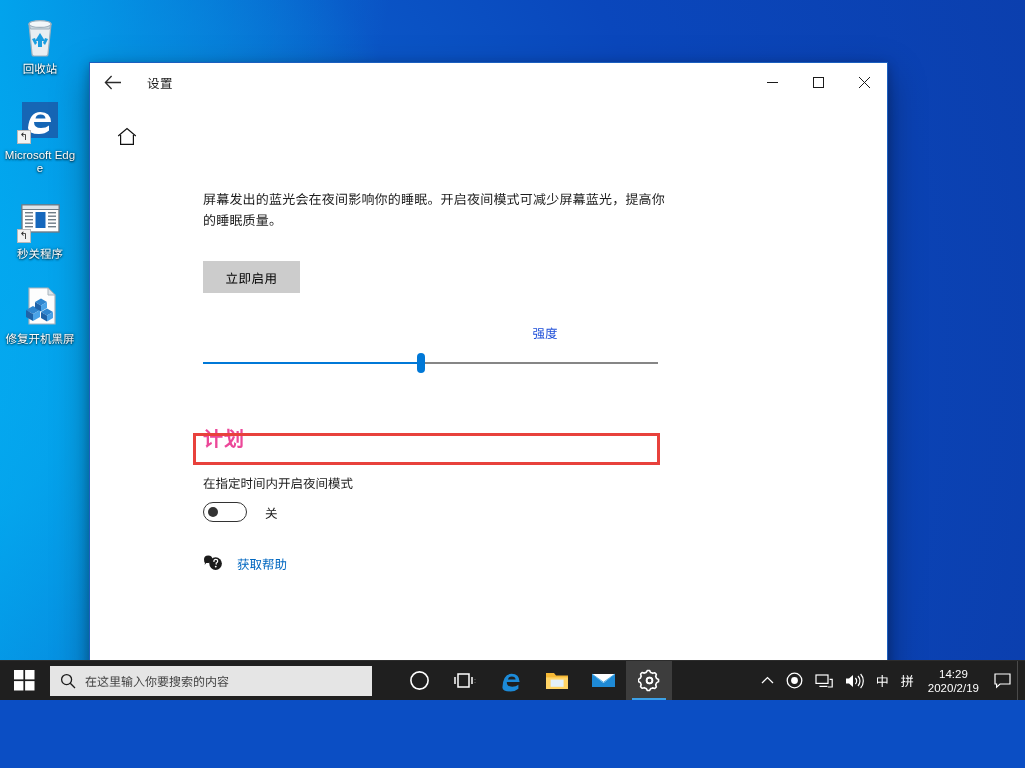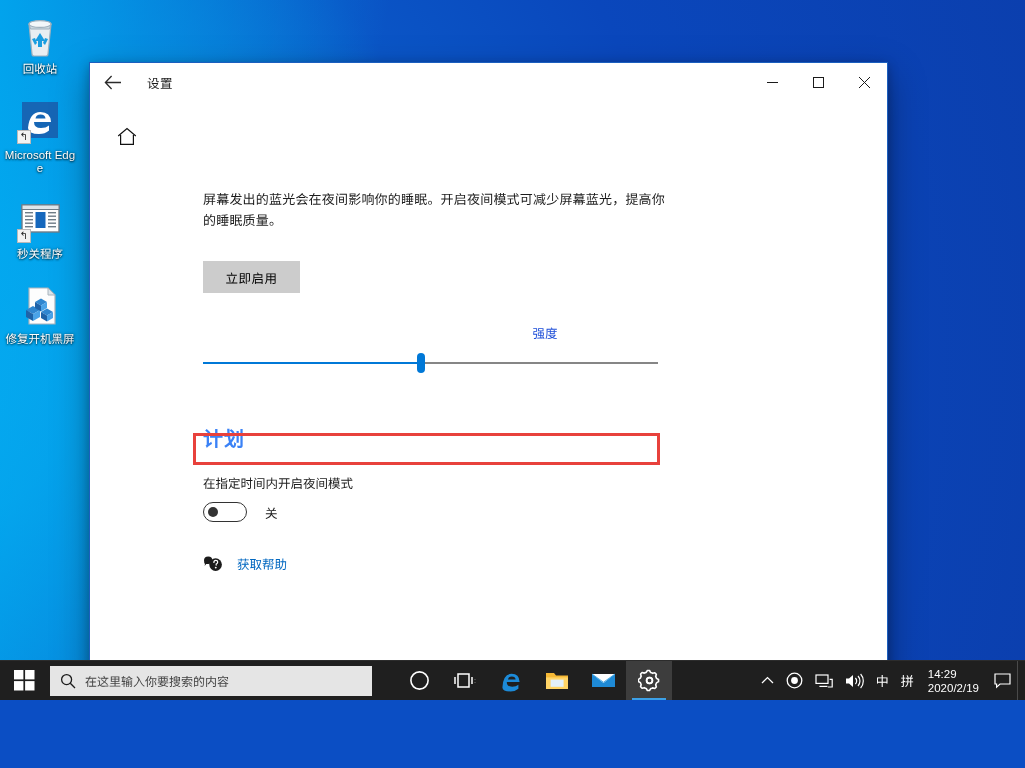--- a/index.html
+++ b/index.html
@@ -101,35 +101,35 @@
     position:absolute; top:9px; left:0; width:455px; height:2px; background:#868686;
   }
   .slider-fill{
     position:absolute; top:9px; left:0; width:218px; height:2px; background:#0078d7;
   }
   .slider-thumb{
     position:absolute; left:219px; top:0; width:8px; height:20px;
     border-radius:4px; background:#0078d7; cursor:pointer;
   }
 
-  .sec-title{ margin-top:50px; font-size:20px; color:#3b82f6; letter-spacing:1px; }
+  .sec-title{ margin-top:50px; font-size:20px; color:#ec4899; letter-spacing:1px; }
   .sec-sub{ margin-top:21px; font-size:12.5px; color:#1c1c1c; }
 
   .toggle-row{ margin-top:10px; display:flex; align-items:center; }
   .toggle{
     width:44px; height:20px; border-radius:10px; border:1.6px solid #333;
     background:#fff; position:relative; cursor:pointer; flex:0 0 auto;
   }
   .toggle .knob{
     position:absolute; left:4px; top:50%; transform:translateY(-50%);
     width:10px; height:10px; border-radius:50%; background:#333;
   }
   .toggle-state{ margin-left:18px; font-size:12.5px; color:#1c1c1c; }
 
-  .help-row{ margin-top:32px; display:flex; align-items:center; cursor:pointer; }
+  .help-row{ margin-top:32px; display:flex; cursor:pointer; }
   .help-icon{ width:20px; height:18px; margin-right:14px; color:#1b1b1b; }
   .help-link{ font-size:12.5px; color:#0067c0; }
 
   
   .taskbar{
     position:absolute; left:0; bottom:0; width:1025px; height:40px;
     background:#1f1f1f; display:flex; align-items:center;
     border-top:1px solid #2c2c2c;
   }
   .start-btn{
@@ -153,21 +153,21 @@
     content:""; position:absolute; left:6px; right:6px; bottom:0; height:3px; background:#3ca0e6;
   }
 
   .tray{ margin-left:auto; display:flex; align-items:center; height:40px; padding-right:2px; }
   .tray-item{
     height:40px; display:flex; align-items:center; justify-content:center;
     padding:0 6px; cursor:pointer; color:#fff;
   }
   .tray-text{ font-size:13px; color:#fff; }
   .clock{
-    height:40px; display:flex; flex-direction:column; align-items:flex-start; justify-content:center;
+    height:40px; display:flex; flex-direction:column; align-items:center; justify-content:center;
     padding:0 10px 0 8px; cursor:pointer; line-height:14px;
   }
   .clock span{ font-size:11.5px; color:#fff; }
   .action-center{
     width:26px; height:40px; display:flex; align-items:center; justify-content:center;
     cursor:pointer; color:#fff; margin-right:2px;
   }
   .show-desktop{ width:6px; height:40px; border-left:1px solid #4a4a4a; cursor:pointer; }
 </style>
 </head>

